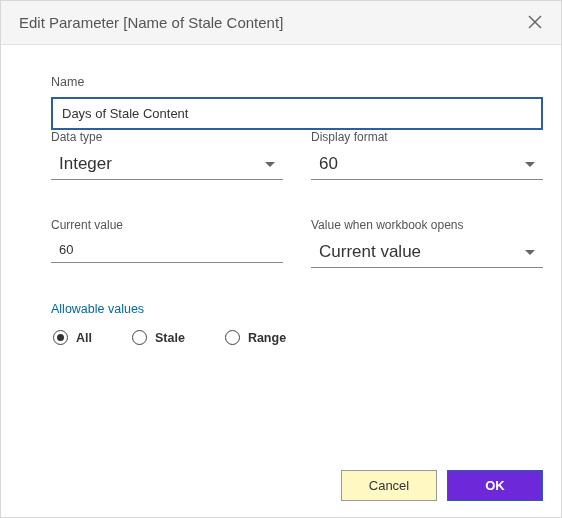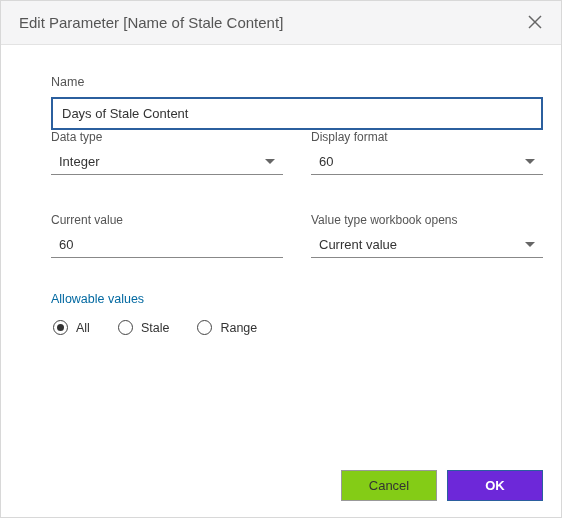--- a/index.html
+++ b/index.html
@@ -10,33 +10,33 @@
   .close-btn { width: 16px; height: 16px; cursor: pointer; position: relative; background: none; border: none; }
   .close-btn svg { width: 14px; height: 14px; stroke: #666; stroke-width: 1.5; }
   .body { padding: 30px 18px 14px 18px; flex: 1; display: flex; flex-direction: column; margin-left: 32px; }
   .section-label { font-size: 12.5px; color: #555; margin-bottom: 8px; }
   .name-input { width: 100%; padding: 7px 9px; font-size: 13px; color: #333; border: 2px solid #2b5f9e; outline: none; }
   .properties-heading { font-size: 12.5px; color: #555; margin-top: 24px; margin-bottom: 20px; }
   .row { display: flex; gap: 28px; margin-bottom: 38px; }
   .field { flex: 1; display: flex; flex-direction: column; }
   .field-label { font-size: 12px; color: #555; margin-bottom: 6px; }
   .select-wrap { position: relative; border-bottom: 1px solid #888; padding: 4px 8px 5px 8px; cursor: pointer; display: flex; align-items: center; justify-content: space-between; }
-  .select-value { font-size: 13px; color: #333; }
+  .select-value { font-size: 17px; color: #333; }
   .caret { width: 0; height: 0; border-left: 5px solid transparent; border-right: 5px solid transparent; border-top: 5px solid #666; }
   .text-line { border-bottom: 1px solid #888; padding: 4px 8px 5px 8px; font-size: 13px; color: #333; }
   .allow-label { font-size: 12.5px; color: #0369a1; margin-top: -4px; margin-bottom: 14px; }
-  .radio-row { display: flex; gap: 28px; align-items: flex-start; padding-left: 2px; }
+  .radio-row { display: flex; gap: 40px; align-items: flex-start; padding-left: 2px; font-weight: bold; }
   .radio { display: flex; align-items: center; gap: 8px; cursor: pointer; }
   .radio-circle { width: 15px; height: 15px; border: 1.5px solid #444; border-radius: 50%; display: flex; align-items: center; justify-content: center; }
   .radio-circle.checked::after { content: ""; width: 7px; height: 7px; background: #333; border-radius: 50%; }
   .radio-text { font-size: 12.5px; color: #333; }
   .spacer { flex: 1; }
   .footer { display: flex; justify-content: flex-end; gap: 10px; padding: 0 0 2px 0; }
   .btn { min-width: 96px; padding: 7px 20px; font-size: 13px; text-align: center; cursor: pointer; border: 1px solid #999; }
-  .btn-cancel { background: #84cc16; color: #333; }
+  .btn-cancel { background: #fef9c3; color: #333; }
   .btn-ok { background: #6d28d9; color: #fff; font-weight: 600; border-color: #2b5f9e; }
 </style>
 </head>
 <body>
 
 <div class="dialog">
 
   <div class="header">
     <div class="header-title">Edit Parameter [Name of Stale Content]</div>
     <button class="close-btn">
@@ -69,21 +69,21 @@
         </div>
       </div>
     </div>
 
     <div class="row">
       <div class="field">
         <div class="field-label">Current value</div>
         <div class="text-line">60</div>
       </div>
       <div class="field">
-        <div class="field-label">Value type workbook opens</div>
+        <div class="field-label">Value when workbook opens</div>
         <div class="select-wrap">
           <span class="select-value">Current value</span>
           <span class="caret"></span>
         </div>
       </div>
     </div>
 
     <div class="allow-label">Allowable values</div>
     <div class="radio-row">
       <label class="radio">

